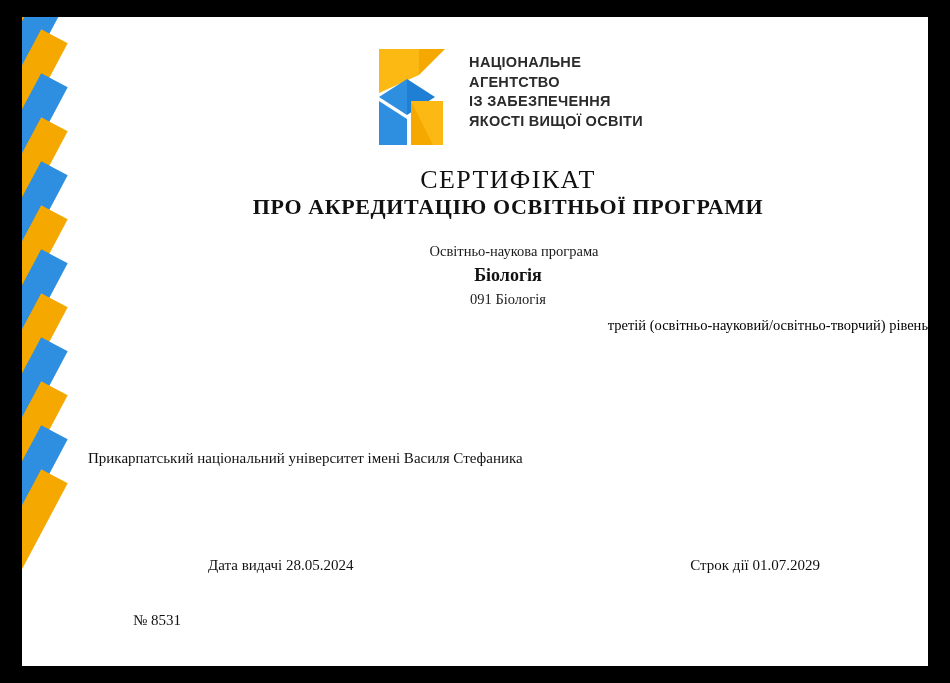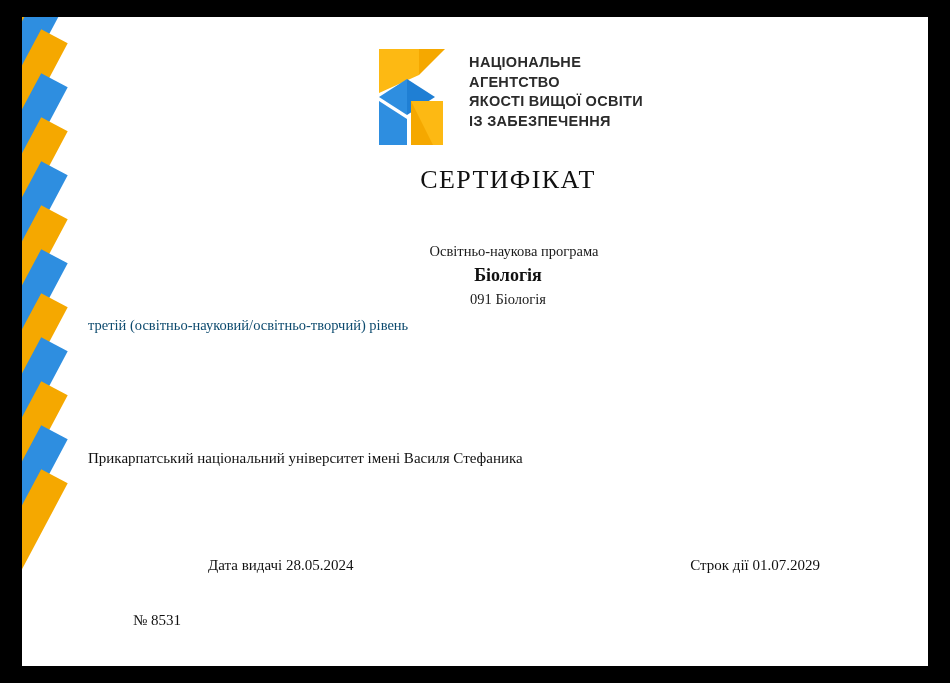--- a/index.html
+++ b/index.html
@@ -132,23 +132,23 @@
     left: 0; right: 0;
     top: 274px;
     text-align: center;
     font-size: 14.5px;
     color: #1a1a1a;
   }
   .prog-level {
     position: absolute;
     left: 0; right: 0;
     top: 300px;
-    text-align: left;
-    font-size: 14.5px;
-    color: #0c4a6e;
+    text-align: right;
+    font-size: 14.5px;
+    color: #000000;
   }
 
   
   .inst-name {
     position: absolute;
     left: 0; right: 0;
     top: 433px;
     text-align: left;
     font-size: 15px;
     color: #111111;
@@ -217,26 +217,27 @@
             <polygon points="6,52 34,34 34,70" fill="#2e8ee0"></polygon>
             <polygon points="34,34 62,52 34,70" fill="#1f7fd4"></polygon>
             <polygon points="6,56 34,74 34,100 6,100" fill="#2e8ee0"></polygon>
             <polygon points="38,56 70,56 70,100 38,100" fill="#fdb913"></polygon>
             <polygon points="38,56 38,100 60,100" fill="#f5a800"></polygon>
           </svg>
         </div>
         <div class="logo-text">
           <div>НАЦІОНАЛЬНЕ</div>
           <div>АГЕНТСТВО</div>
+          <div>ІЗ ЗАБЕЗПЕЧЕННЯ</div>
           <div>ЯКОСТІ ВИЩОЇ ОСВІТИ</div>
-          <div>ІЗ ЗАБЕЗПЕЧЕННЯ</div>
         </div>
       </div>
 
       <div class="title-main">СЕРТИФІКАТ</div>
+      <div class="title-sub">ПРО АКРЕДИТАЦІЮ ОСВІТНЬОЇ ПРОГРАМИ</div>
 
       <div class="prog-type">Освітньо-наукова програма</div>
       <div class="prog-name">Біологія</div>
       <div class="prog-code">091 Біологія</div>
       <div class="prog-level">третій (освітньо-науковий/освітньо-творчий) рівень</div>
 
       <div class="inst-name">Прикарпатський національний університет імені Василя Стефаника</div>
 
       <div class="dates">
         <div>Дата видачі 28.05.2024</div>

